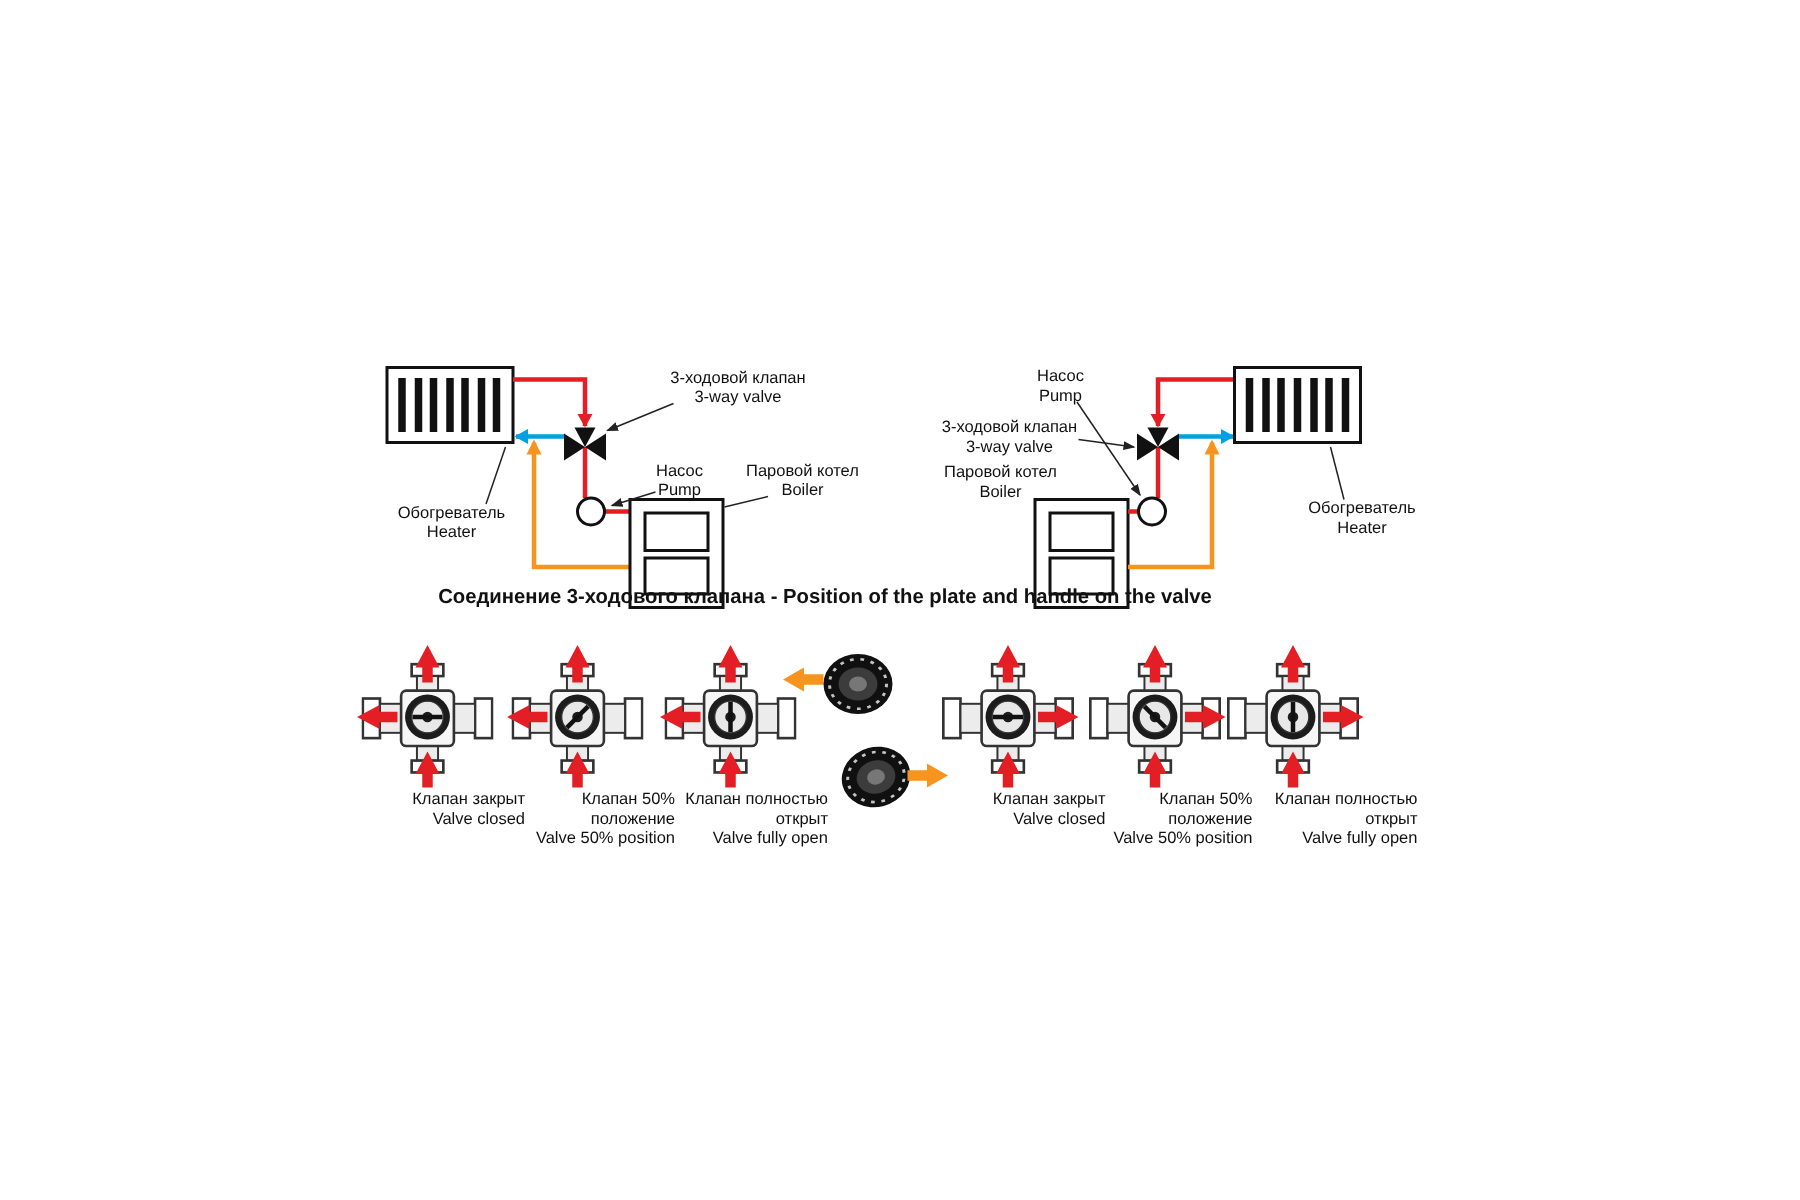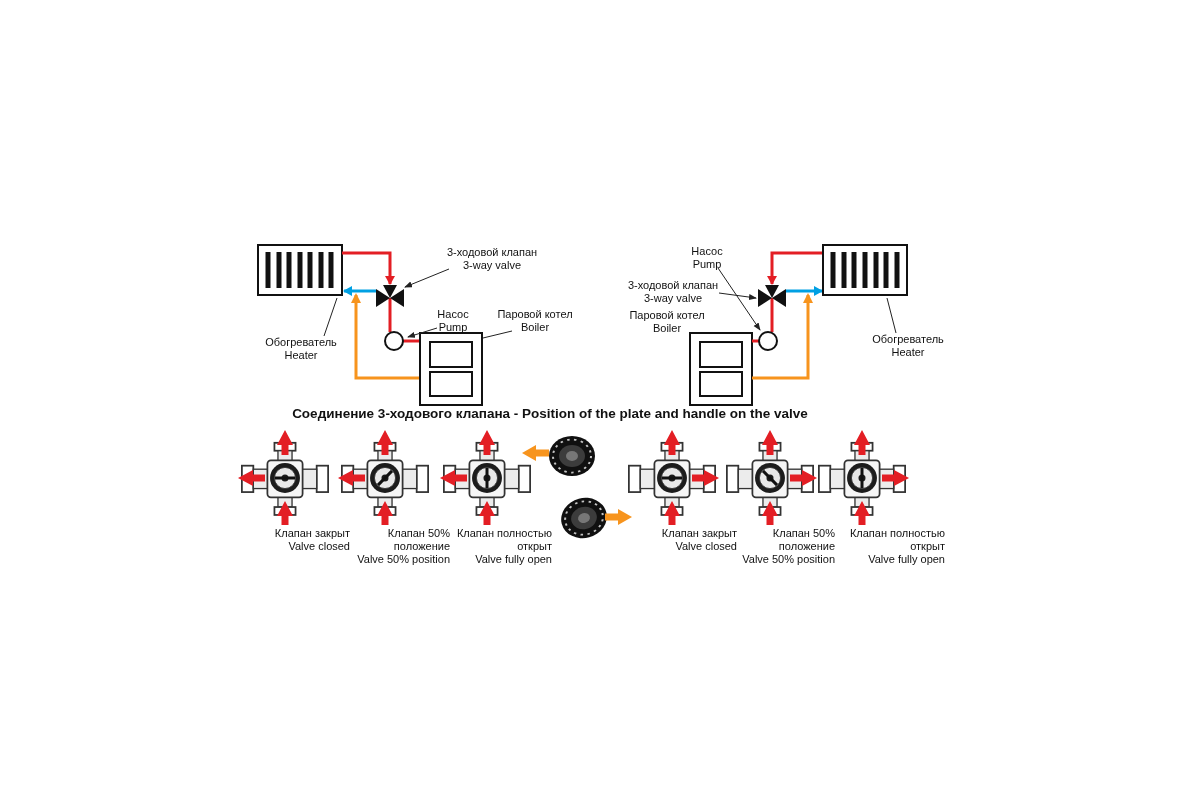--- a/index.html
+++ b/index.html
@@ -2,21 +2,21 @@
 <html><head>
 <meta charset="utf-8">
 <style>
   html,body{margin:0;padding:0;background:#ffffff;}
   .canvas{position:relative;width:1200px;height:800px;background:#ffffff;overflow:hidden;
           font-family:"Liberation Sans",sans-serif;padding-left:24px;}
   svg.layer{position:absolute;left:0;top:0;}
   .lbl{position:absolute;text-align:center;font:11px/13px "Liberation Sans",sans-serif;color:#111;}
   .cap{position:absolute;text-align:right;font:11px/13px "Liberation Sans",sans-serif;color:#111;width:130px;}
   .cap div:empty{display:none;}
-  .title{position:absolute;left:0;top:406px;width:1100px;text-align:center;
+  .title{position:absolute;left:0;top:390px;width:1100px;text-align:center;
          font:bold 13.5px/16px "Liberation Sans",sans-serif;color:#111;}
   
   .pipe{fill:none;stroke-width:3;}
   .hot{stroke:#e31e24;}
   .cold{stroke:#00a0e3;}
   .ret{stroke:#f7941d;}
   .fhot{fill:#e31e24;}
   .fcold{fill:#00a0e3;}
   .fret{fill:#f7941d;}
   .outline{stroke:#111;stroke-width:2;fill:#fff;}

